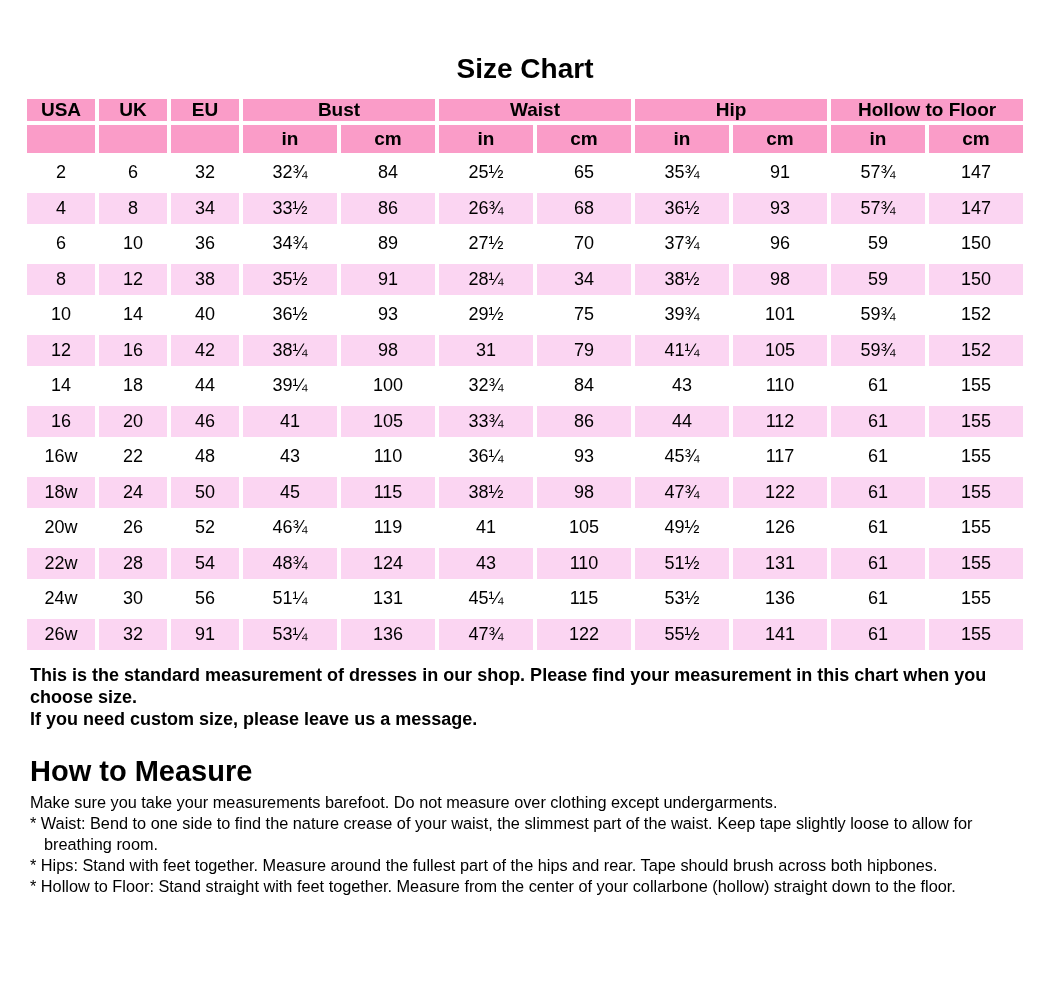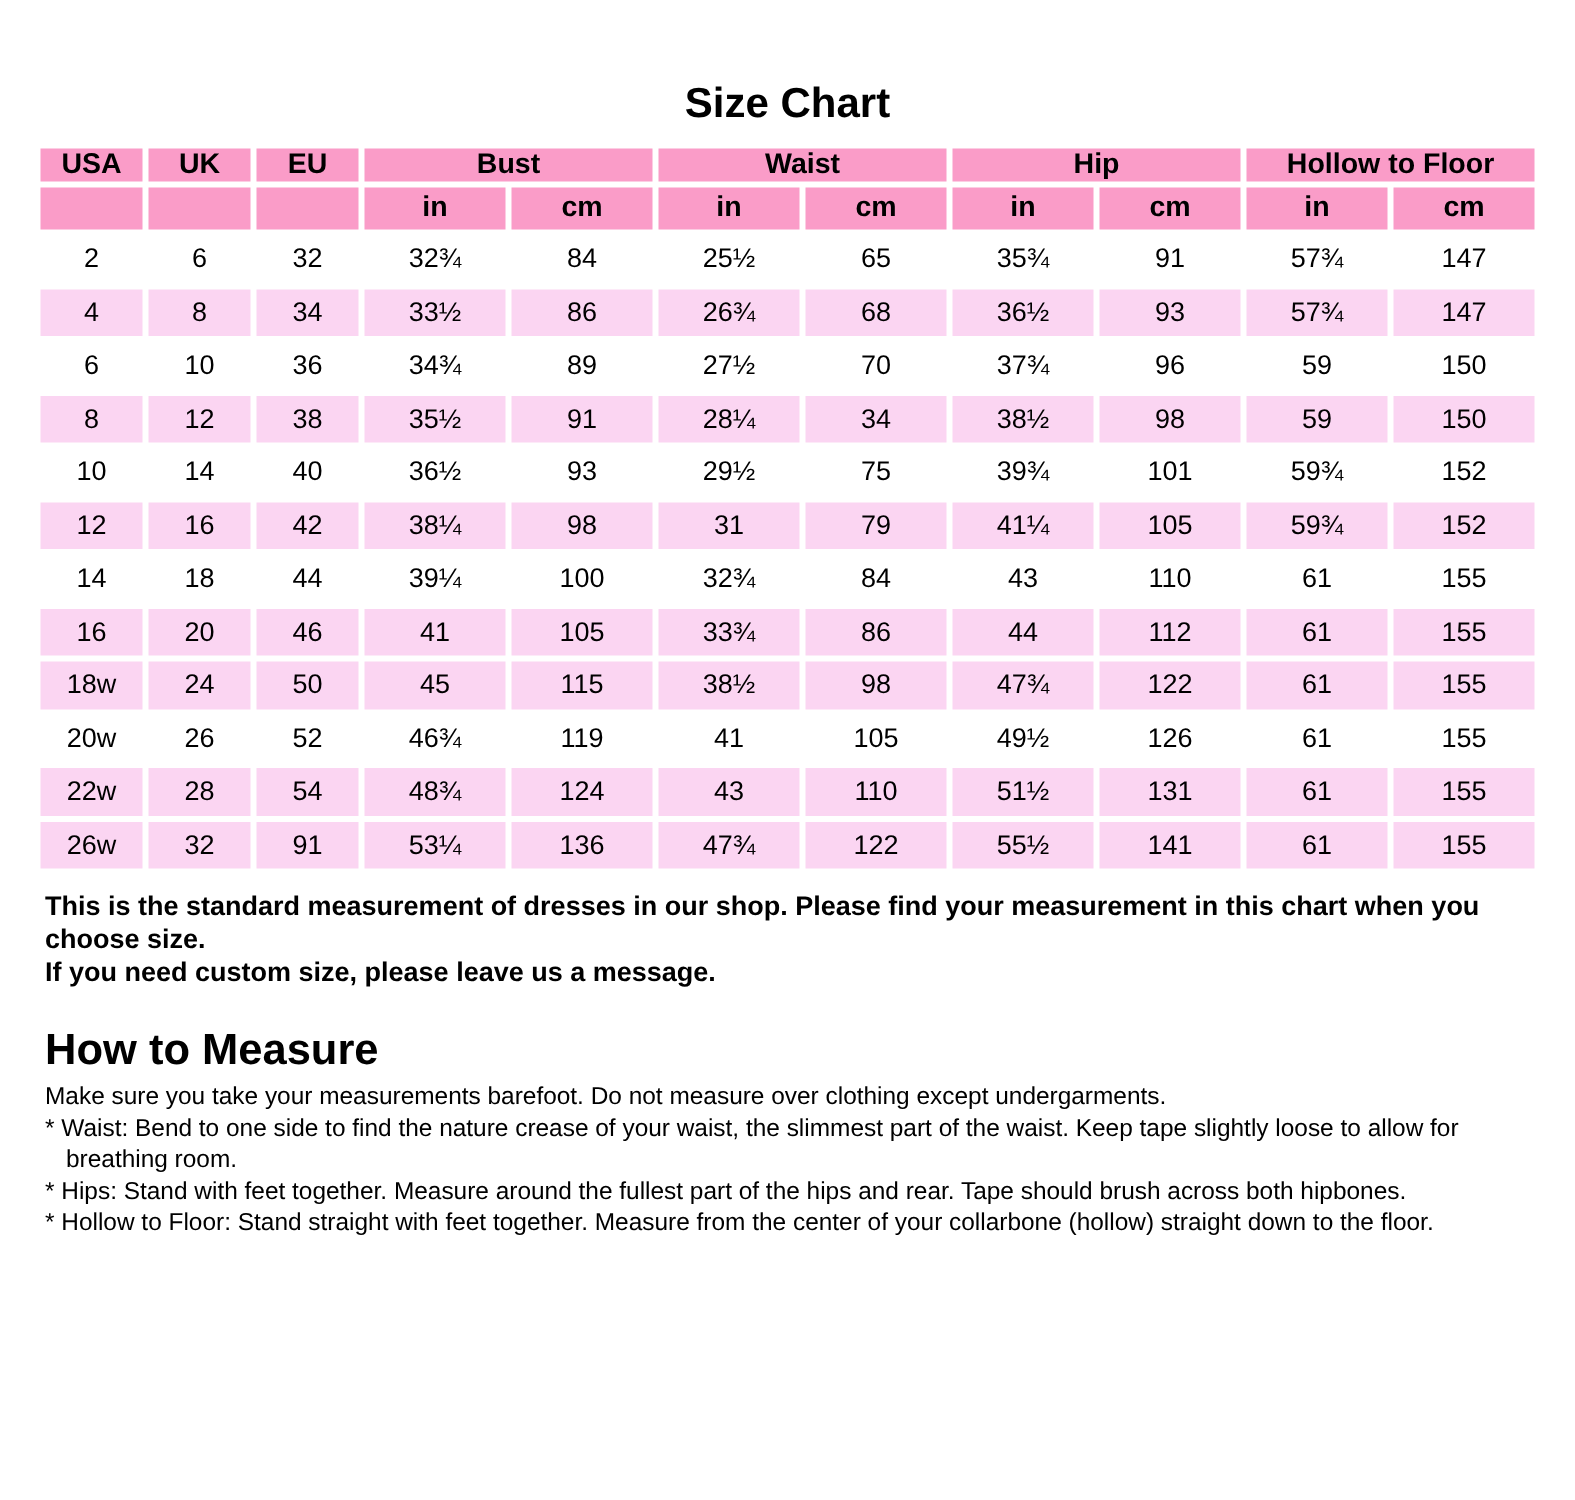--- a/index.html
+++ b/index.html
@@ -226,20 +226,33 @@
         <td>46</td>
         <td>41</td>
         <td>105</td>
         <td>33¾</td>
         <td>86</td>
         <td>44</td>
         <td>112</td>
         <td>61</td>
         <td>155</td>
       </tr>
+      <tr>
+        <td>16w</td>
+        <td>22</td>
+        <td>48</td>
+        <td>43</td>
+        <td>110</td>
+        <td>36¼</td>
+        <td>93</td>
+        <td>45¾</td>
+        <td>117</td>
+        <td>61</td>
+        <td>155</td>
+      </tr>
       <tr class="alt">
         <td>18w</td>
         <td>24</td>
         <td>50</td>
         <td>45</td>
         <td>115</td>
         <td>38½</td>
         <td>98</td>
         <td>47¾</td>
         <td>122</td>
@@ -265,20 +278,33 @@
         <td>54</td>
         <td>48¾</td>
         <td>124</td>
         <td>43</td>
         <td>110</td>
         <td>51½</td>
         <td>131</td>
         <td>61</td>
         <td>155</td>
       </tr>
+      <tr>
+        <td>24w</td>
+        <td>30</td>
+        <td>56</td>
+        <td>51¼</td>
+        <td>131</td>
+        <td>45¼</td>
+        <td>115</td>
+        <td>53½</td>
+        <td>136</td>
+        <td>61</td>
+        <td>155</td>
+      </tr>
       <tr class="alt">
         <td>26w</td>
         <td>32</td>
         <td>91</td>
         <td>53¼</td>
         <td>136</td>
         <td>47¾</td>
         <td>122</td>
         <td>55½</td>
         <td>141</td>

